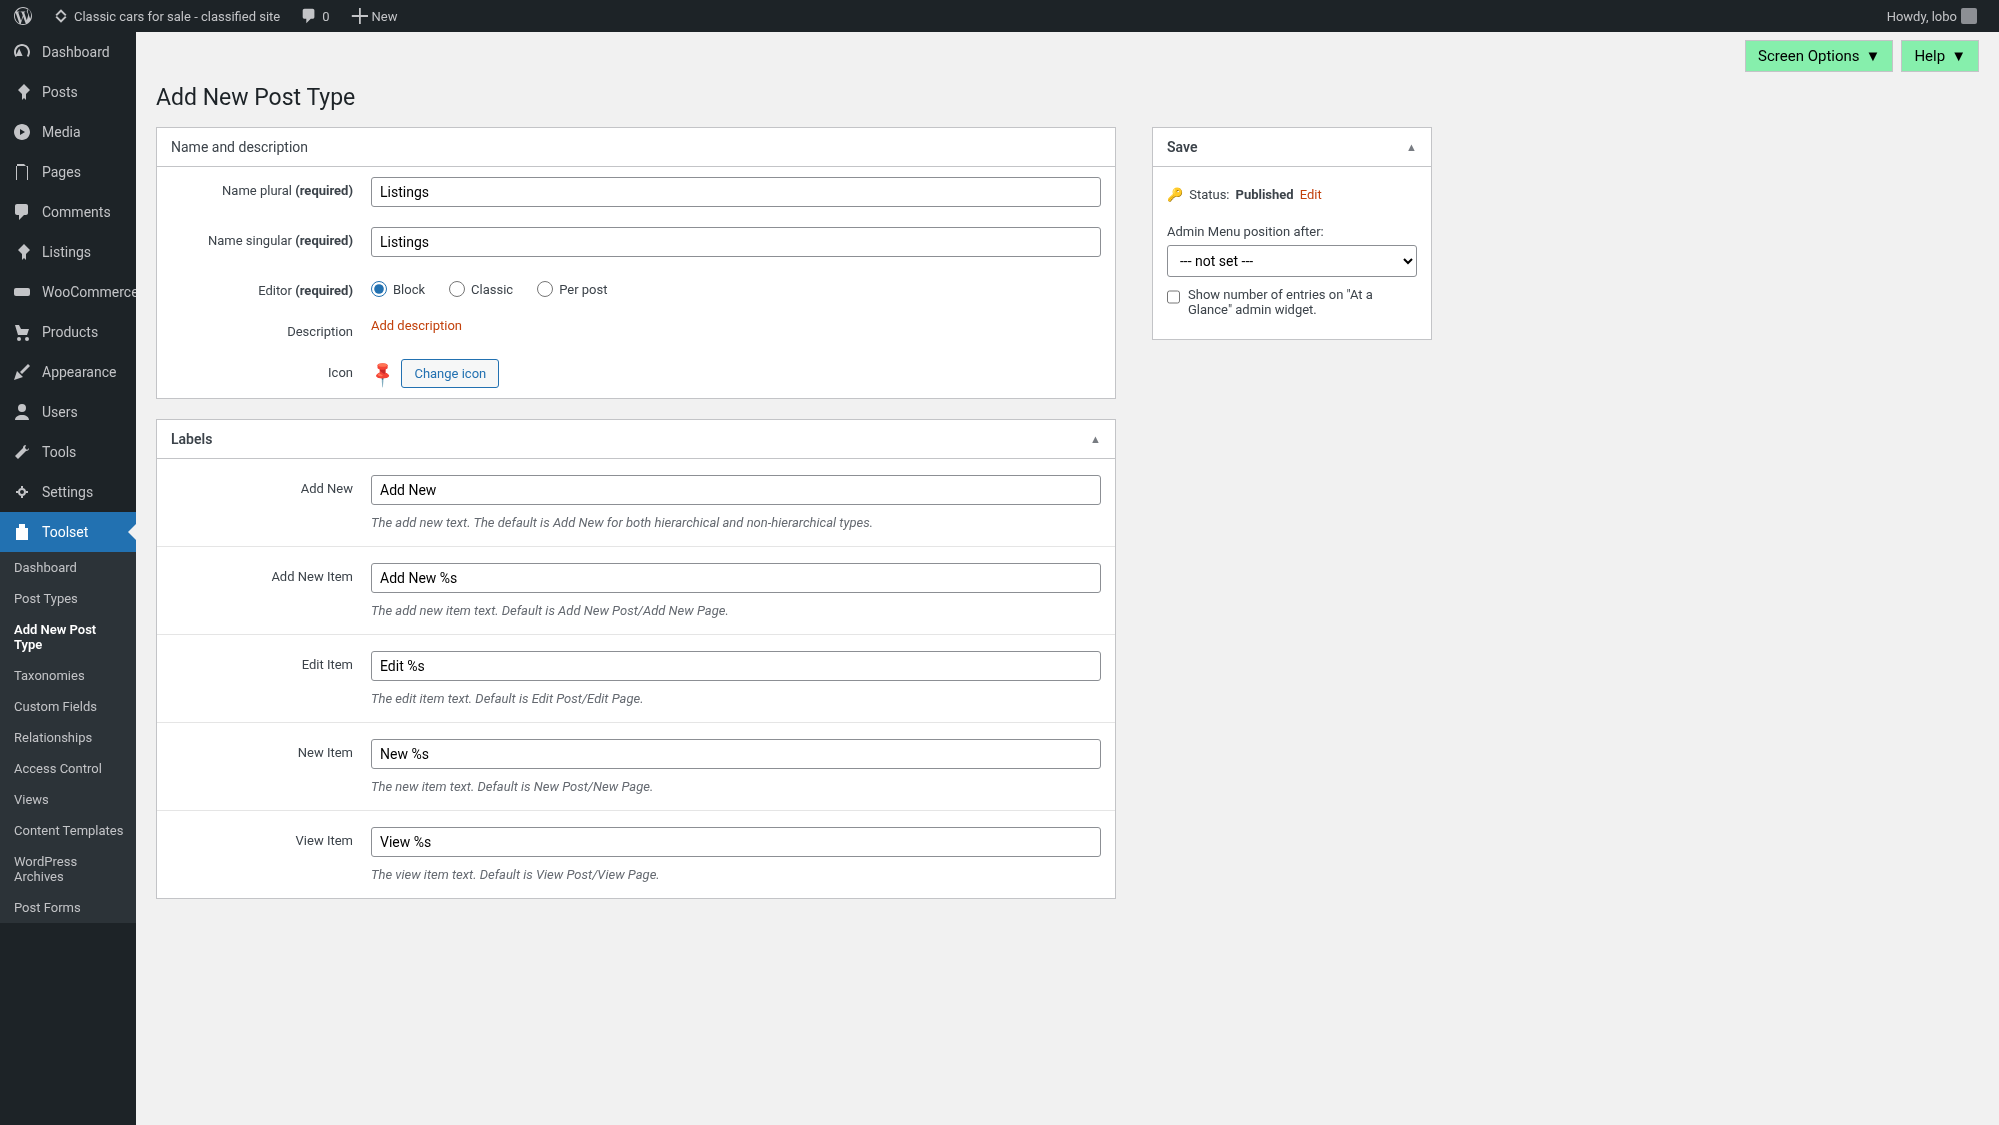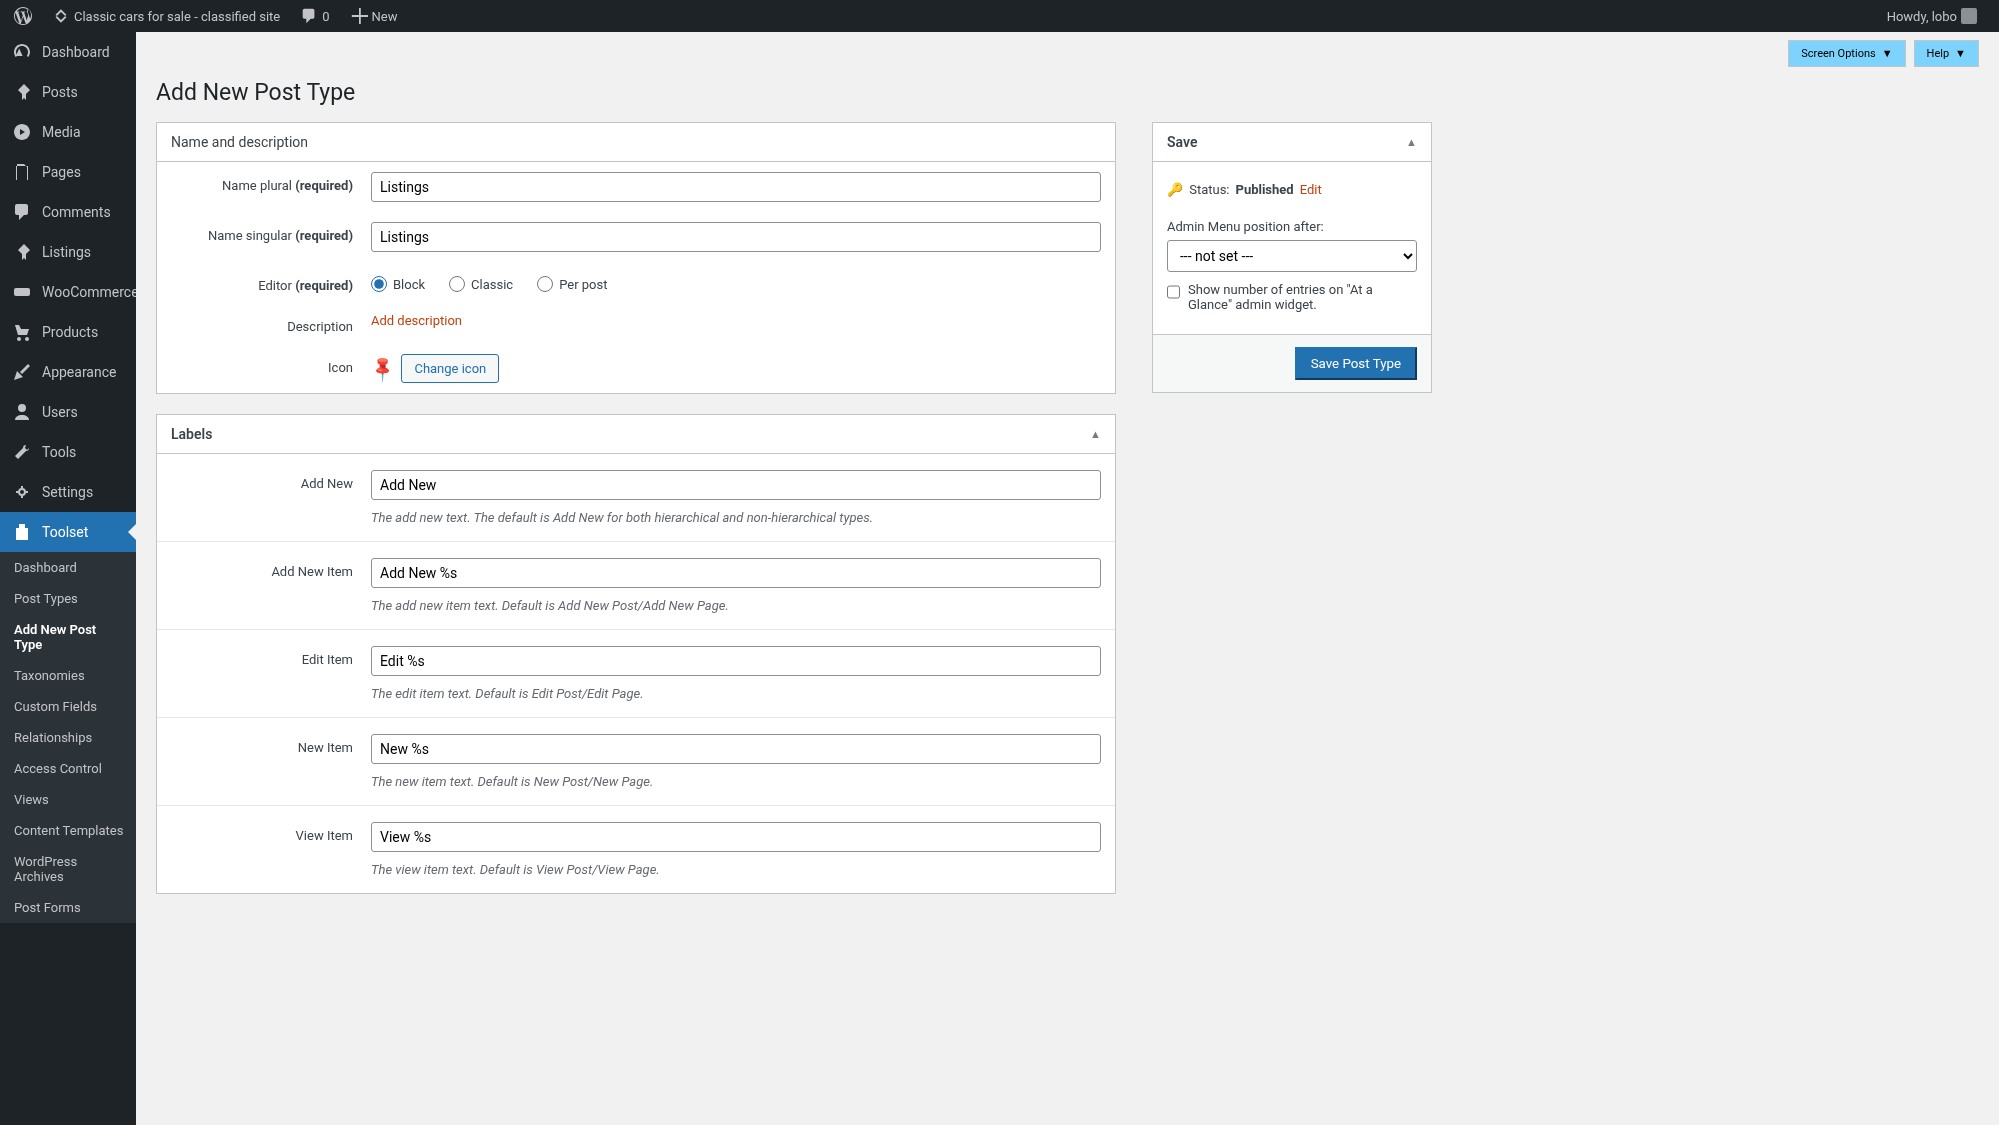--- a/index.html
+++ b/index.html
@@ -13,21 +13,21 @@
 .sidebar { width: 136px; background: #1d2327; color: #c3c4c7; overflow-y: auto; flex-shrink: 0; }
 .menu-item { display: flex; align-items: center; gap: 10px; padding: 10px 12px; cursor: pointer; font-size: 14px; }
 .menu-item.active { background: #2271b1; color: #fff; position: relative; }
 .menu-item.active::after { content: ''; position: absolute; right: 0; top: 50%; transform: translateY(-50%); border: 8px solid transparent; border-right-color: #f1f1f1; }
 .submenu { background: #2c3338; }
 .submenu-item { padding: 8px 12px 8px 14px; cursor: pointer; font-size: 13px; color: #c3c4c7; }
 .submenu-item.current { color: #fff; font-weight: 600; }
 .icon { width: 20px; height: 20px; display: inline-flex; align-items: center; justify-content: center; flex-shrink: 0; }
 .content { flex: 1; padding: 0 20px 20px; overflow-y: auto; position: relative; }
 .top-tabs { display: flex; justify-content: flex-end; gap: 8px; padding: 8px 0; }
-.tab-btn { background: #7dd3fc; border: 1px solid #c3c4c7; padding: 6px 12px; font-size: 11px; cursor: pointer; display: flex; align-items: center; gap: 6px; }
+.tab-btn { background: #86efac; border: 1px solid #c3c4c7; padding: 6px 12px; font-size: 15px; cursor: pointer; display: flex; align-items: center; gap: 6px; }
 .page-title { font-size: 23px; font-weight: 400; color: #1d2327; margin: 4px 0 16px; }
 .columns { display: flex; gap: 36px; }
 .col-main { flex: 1; max-width: 960px; }
 .col-side { width: 280px; flex-shrink: 0; }
 .panel { background: #fff; border: 1px solid #c3c4c7; margin-bottom: 20px; }
 .panel-header { padding: 11px 14px; border-bottom: 1px solid #c3c4c7; font-size: 14px; display: flex; justify-content: space-between; align-items: center; }
 .panel-header.bold { font-weight: 600; }
 .panel-body { padding: 12px 14px; }
 .form-row { display: flex; align-items: flex-start; padding: 10px 14px; }
 .form-label { width: 200px; text-align: right; padding-right: 18px; padding-top: 6px; font-size: 13px; }
@@ -327,20 +327,17 @@
             </div>
             <div style="margin-top:14px;">
               <div style="margin-bottom:6px;">Admin Menu position after:</div>
               <select class="select"><option>--- not set ---</option></select>
             </div>
             <label class="checkbox-line">
               <input type="checkbox" style="">
               <span>Show number of entries on "At a Glance" admin widget.</span>
             </label>
           </div>
-          <div class="save-footer">
-            <button class="btn-primary">Save Post Type</button>
-          </div>
         </div>
       </div>
     </div>
   </div>
 </div>
 
 </body></html>

